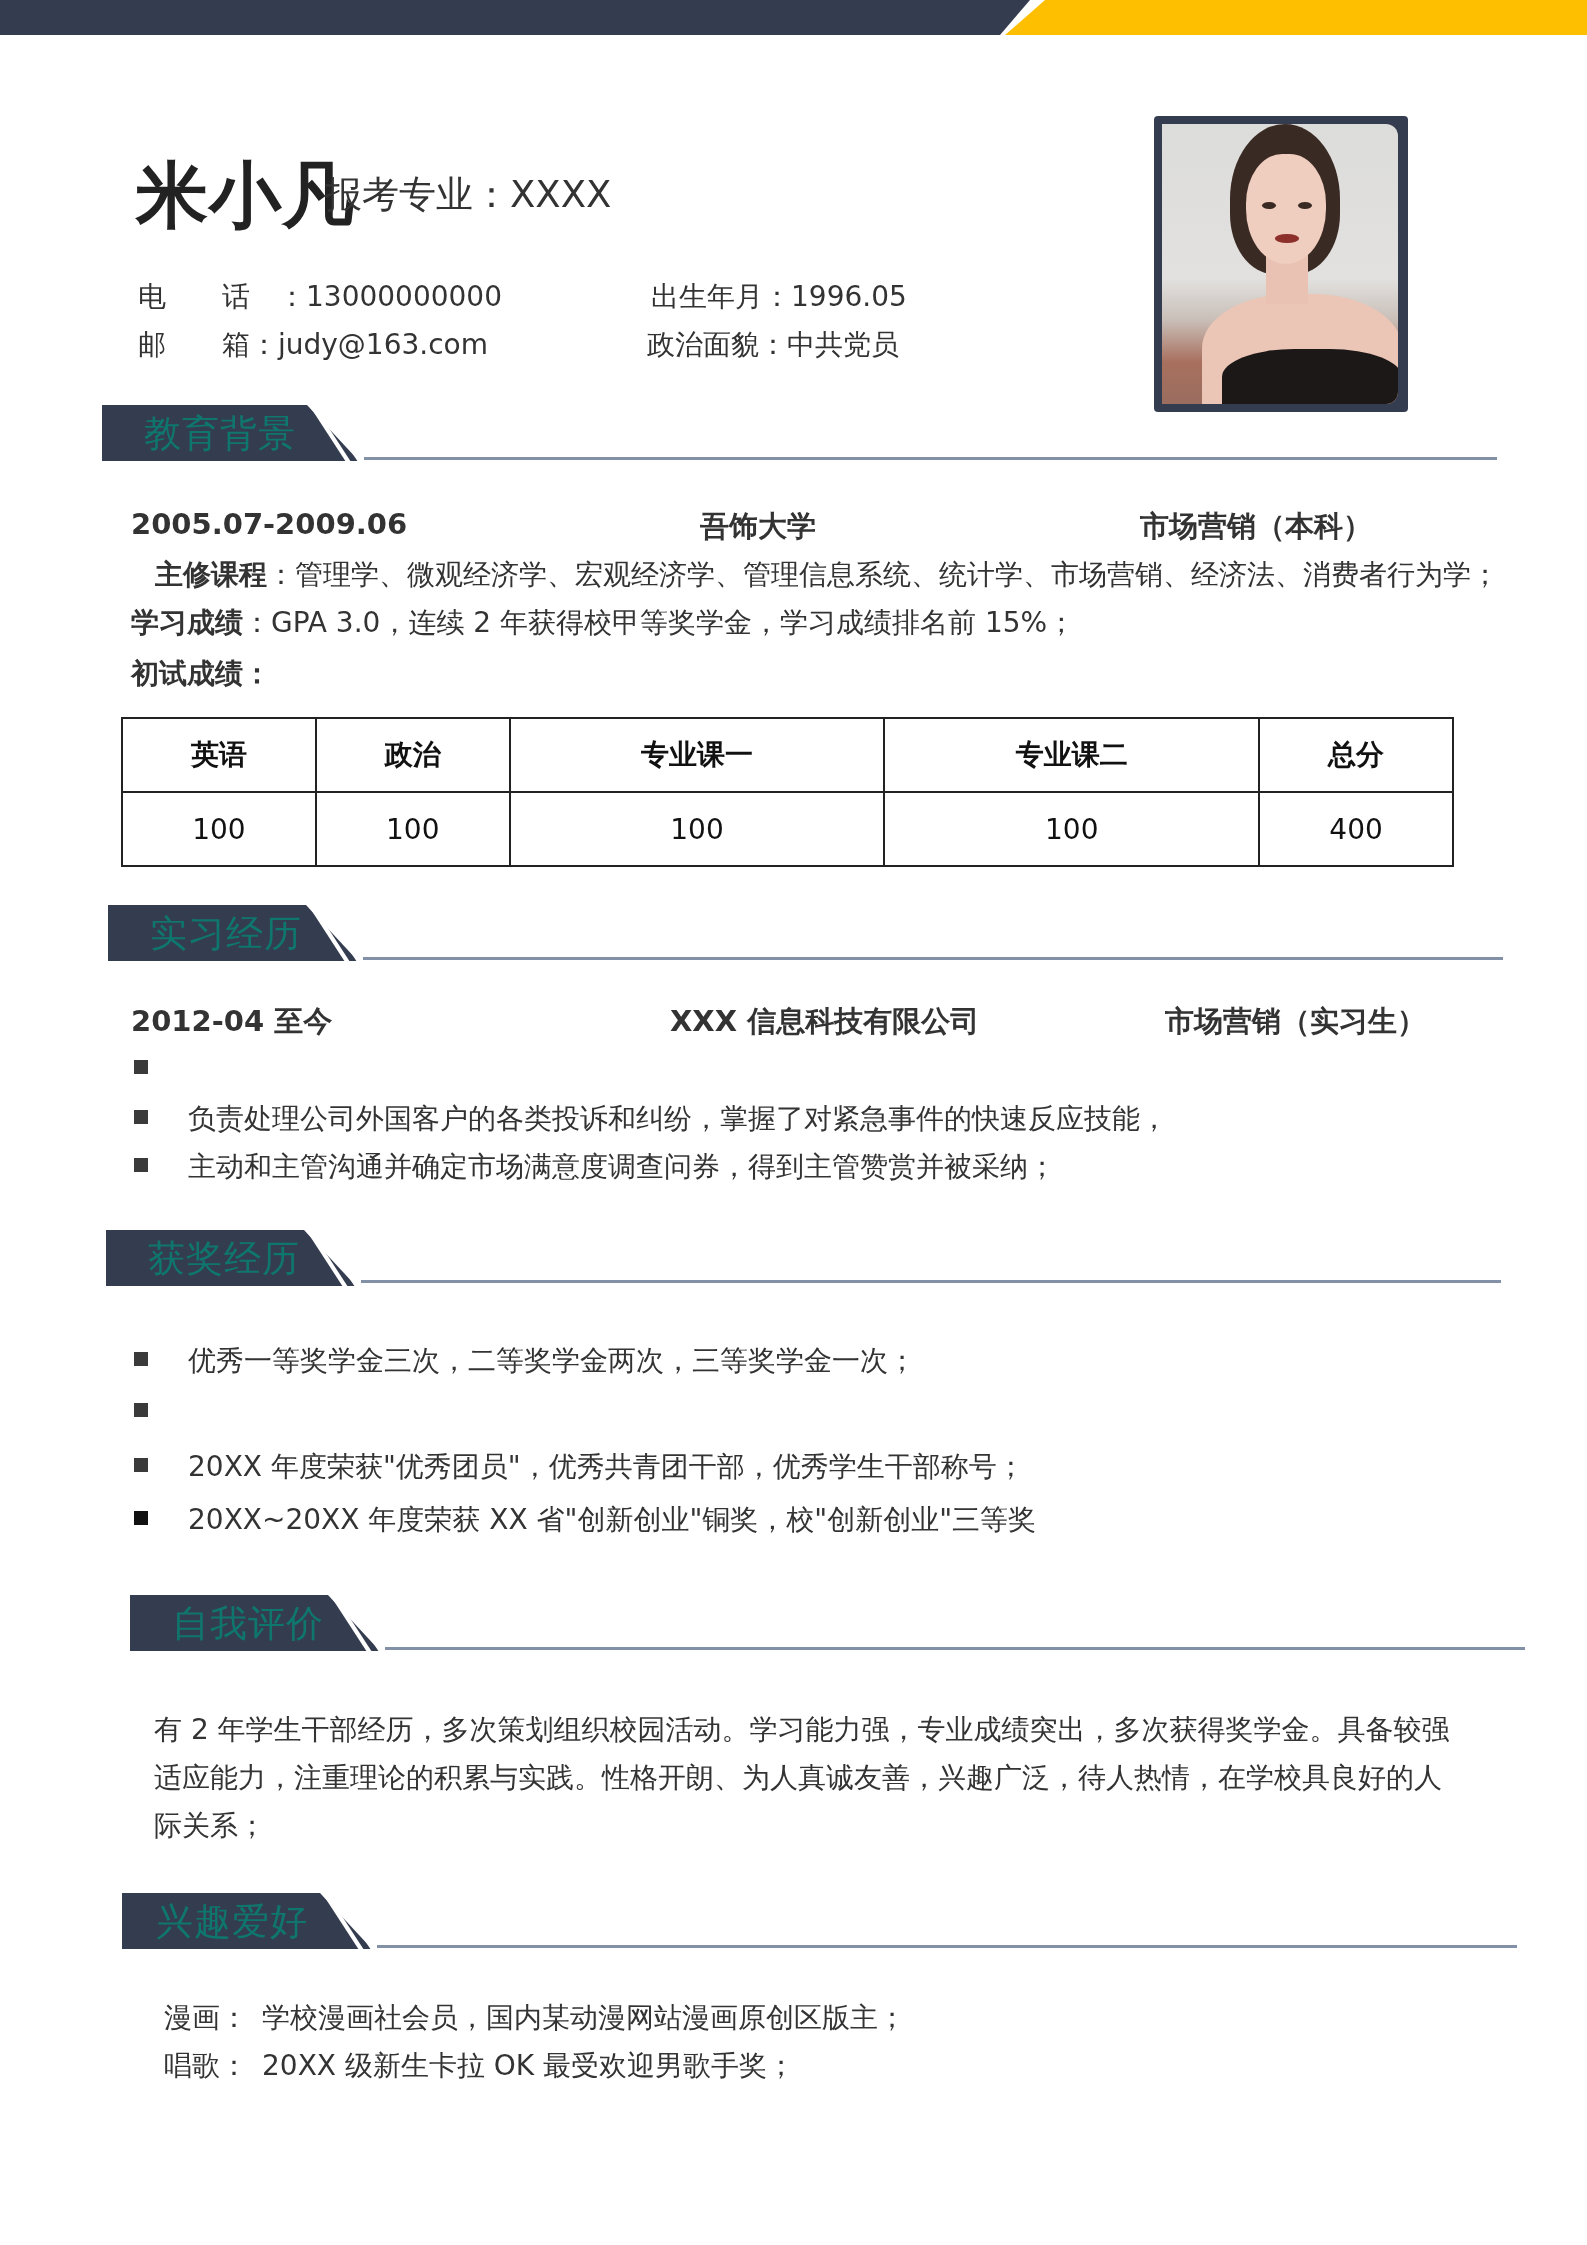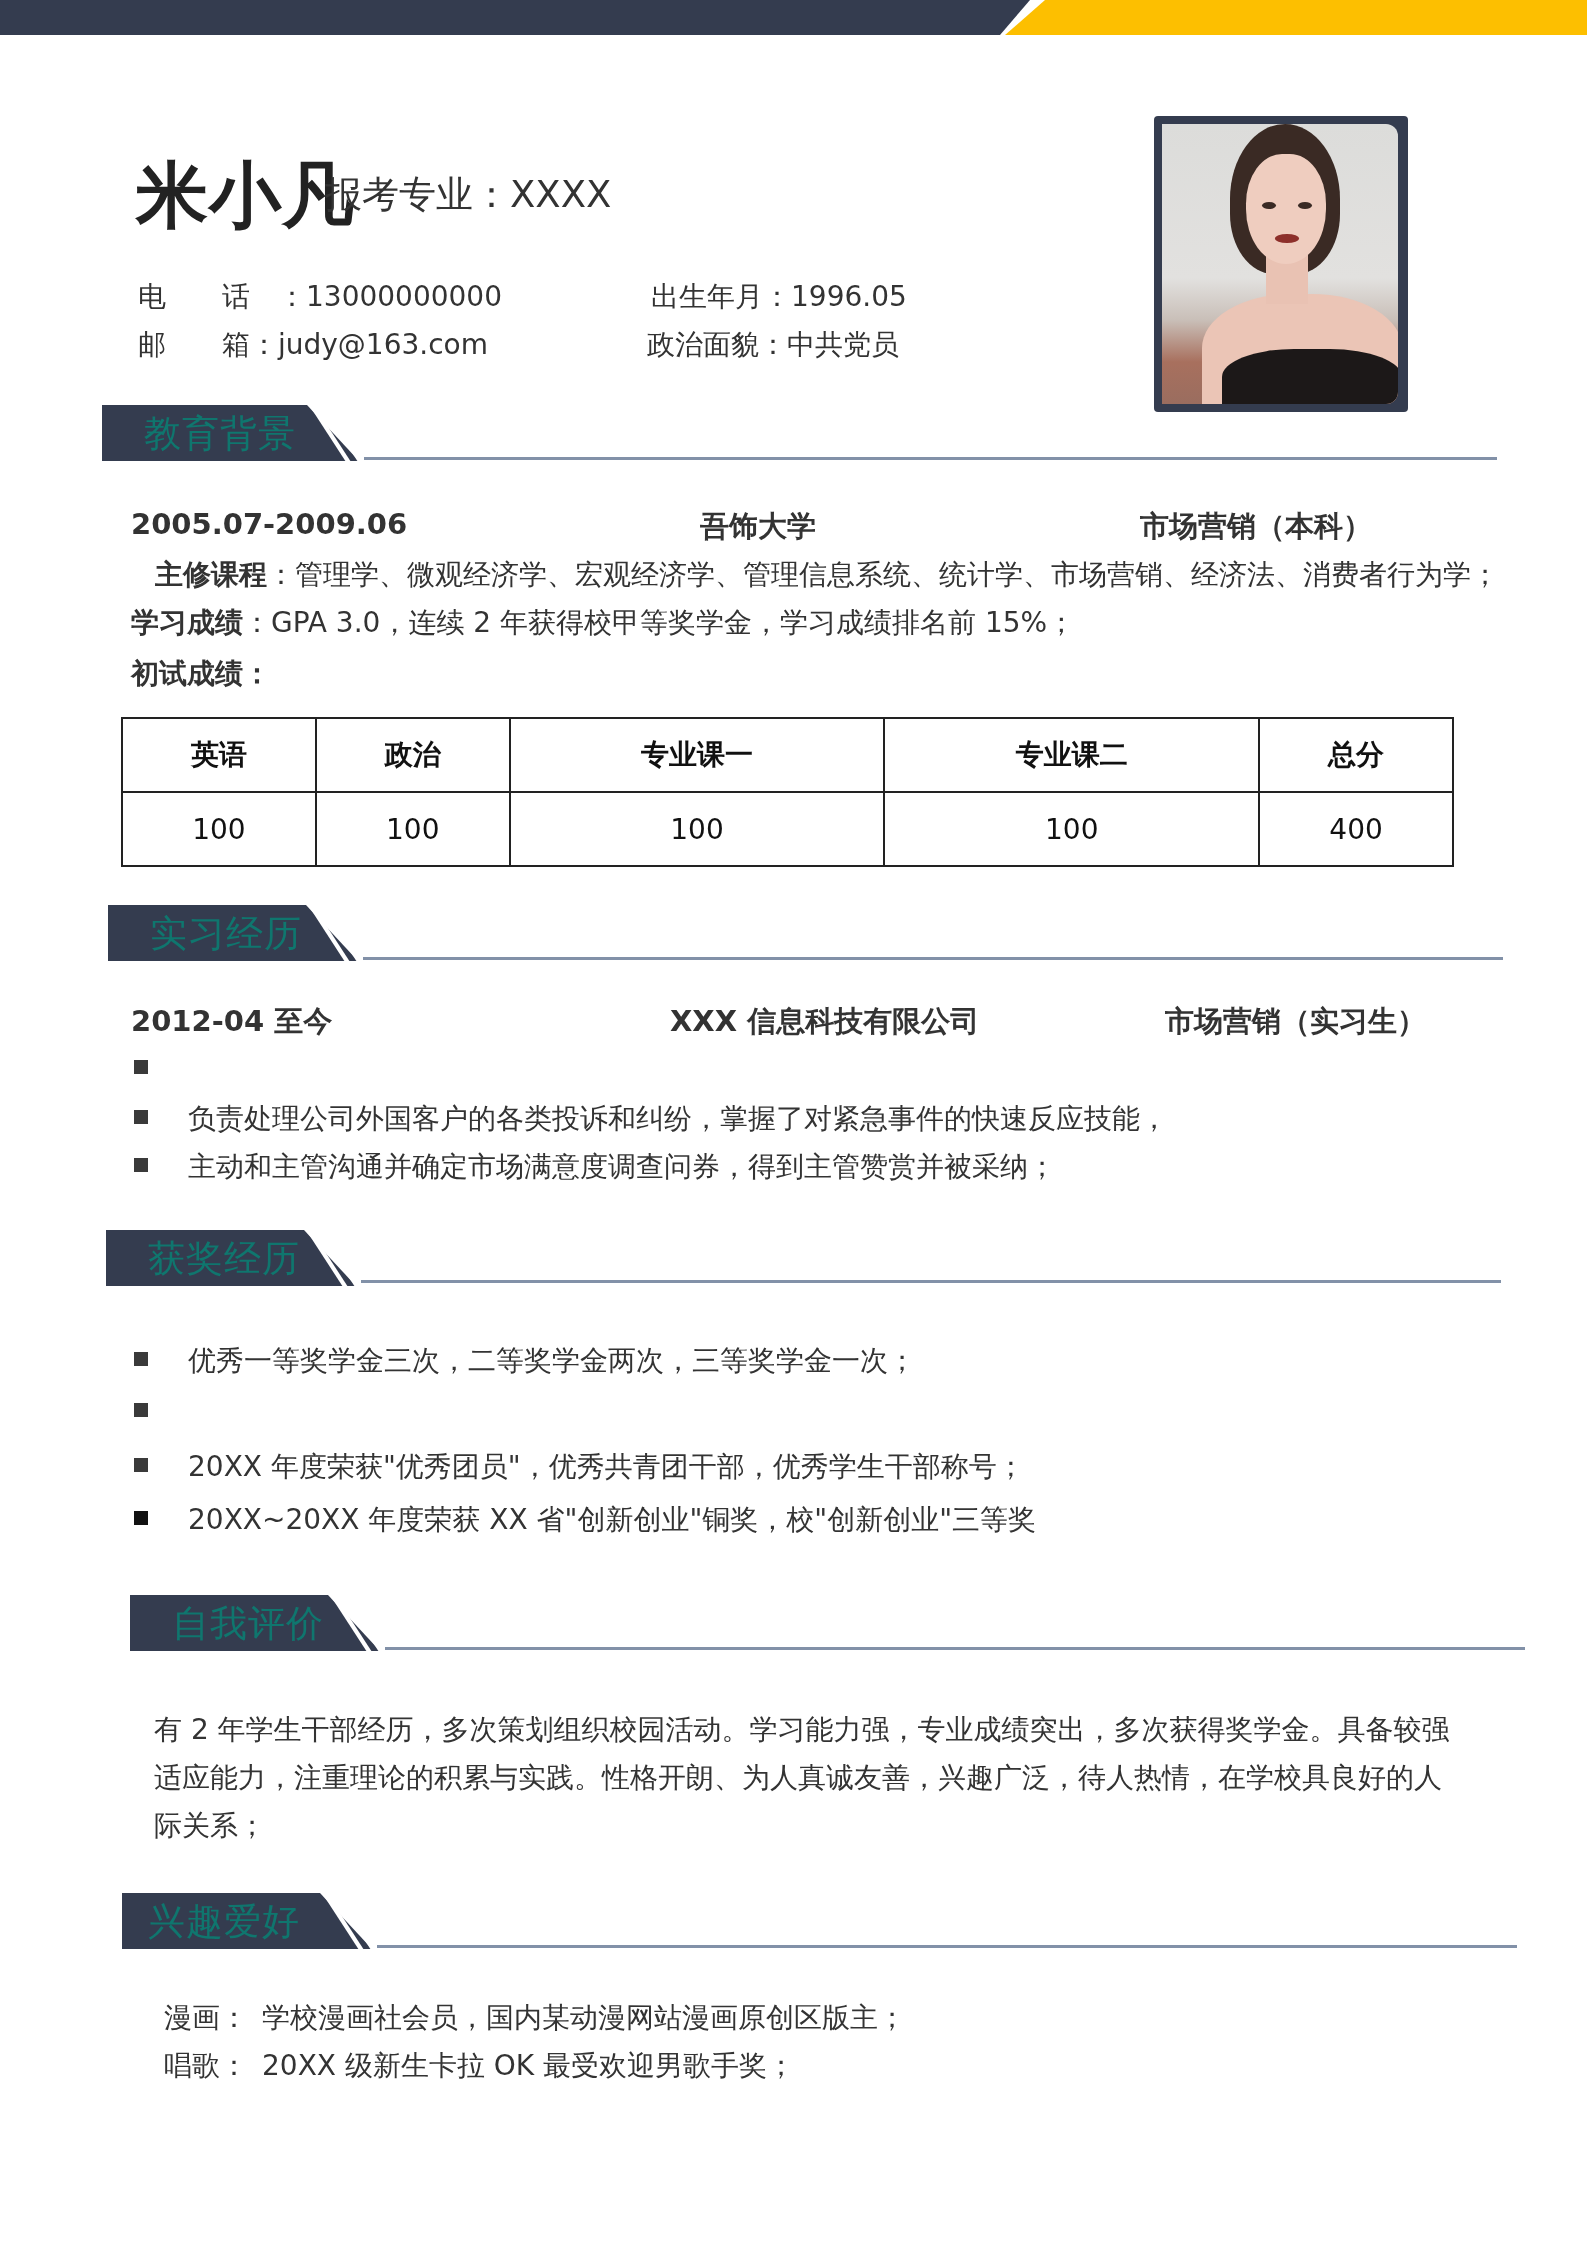--- a/index.html
+++ b/index.html
@@ -146,17 +146,17 @@
   <div class="title" style="left:42px;">自我评价</div>
 </div>
 
 <div class="para">有 2 年学生干部经历，多次策划组织校园活动。学习能力强，专业成绩突出，多次获得奖学金。具备较强适应能力，注重理论的积累与实践。性格开朗、为人真诚友善，兴趣广泛，待人热情，在学校具良好的人际关系；</div>
 
 <div class="sec" style="left:122px; top:1893px; width:1395px;">
   <div class="tab" style="--w:198px;"></div>
   <div class="stripe" style="left:200px;"></div>
   <div class="stripe" style="left:212px;"></div>
   <div class="rule" style="left:255px; width:1140px;"></div>
-  <div class="title" style="left:26px;">兴趣爱好</div>
+  <div class="title" style="left:34px;">兴趣爱好</div>
 </div>
 
 <div class="text" style="left:164px; top:1999px;"><span>漫画：</span><span style="margin-left:14px;">学校漫画社会员，国内某动漫网站漫画原创区版主；</span></div>
 <div class="text" style="left:164px; top:2047px;"><span>唱歌：</span><span style="margin-left:14px;">20XX 级新生卡拉 OK 最受欢迎男歌手奖；</span></div>
 
 </body></html>

